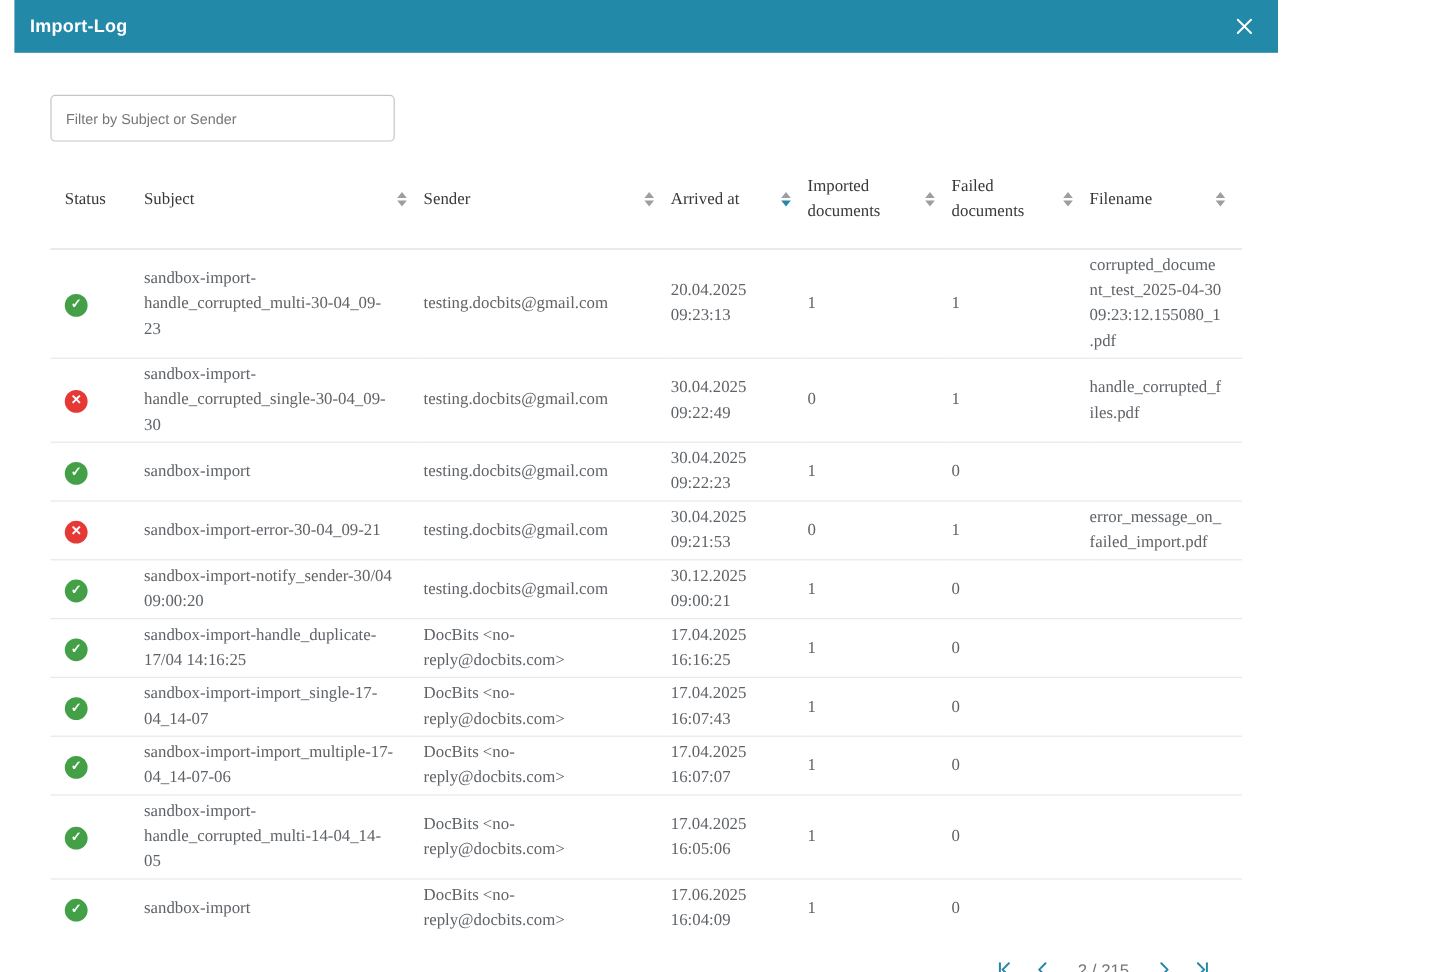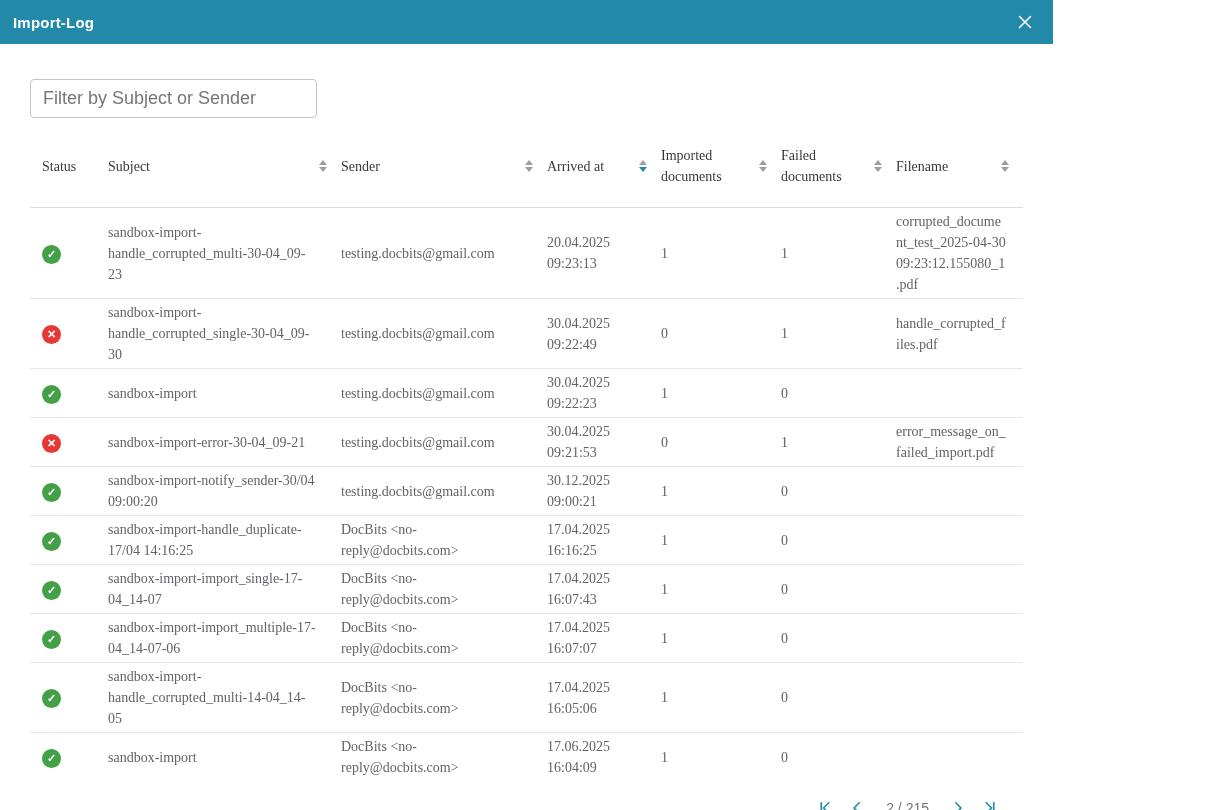--- a/index.html
+++ b/index.html
@@ -3,21 +3,21 @@
 <meta charset="utf-8">
 <style>
   * { box-sizing: border-box; }
   html, body { margin: 0; padding: 0; }
   body {
     width: 1209px; height: 810px;
     background: #ffffff;
     font-family: "Liberation Sans", sans-serif;
     overflow: hidden;
   }
-  .screen { width: 1053px; height: 810px; display: flex; flex-direction: column; }
+  .screen { width: 1053px; height: 810px; display: flex; flex-direction: column; margin-left: 12px; }
 
   
   .modal-header {
     height: 44px; flex: 0 0 44px;
     background: var(--accent, #2389a9);
     display: flex; align-items: center; justify-content: space-between;
     padding: 0 17px 0 13px;
   }
   .modal-title { color: #ffffff; font-size: 15px; font-weight: bold; letter-spacing: 0.2px; }
   .close-btn {
@@ -29,21 +29,21 @@
 
   
   .modal-body { padding: 0 30px; flex: 1; }
 
   .filter-input {
     margin-top: 35px;
     width: 287px; height: 39px;
     border: 1px solid #c6c6c6; border-radius: 4px;
     padding: 0 12px;
     font-family: "Liberation Sans", sans-serif;
-    font-size: 18px; color: #3a3a3a;
+    font-size: 12px; color: #3a3a3a;
     outline: none;
   }
   .filter-input::placeholder { color: #767676; }
 
   
   table.log-table {
     width: 100%; border-collapse: collapse; table-layout: fixed;
     margin-top: 7px;
     font-family: Liberation Serif, serif;
   }

